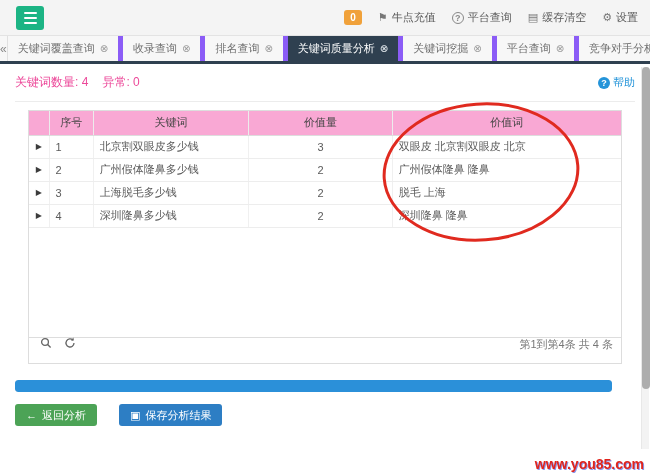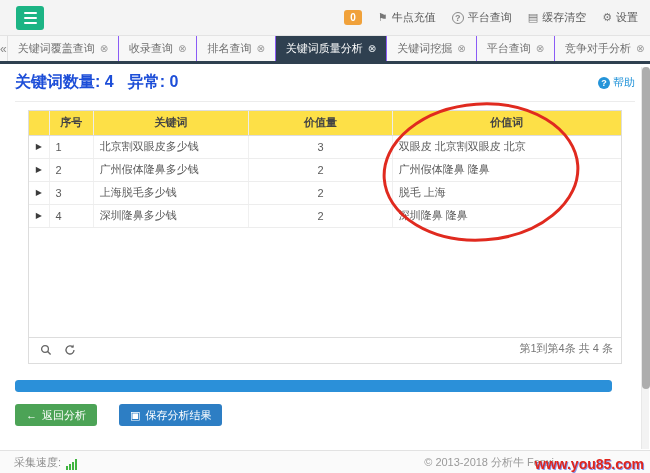--- a/index.html
+++ b/index.html
@@ -39,61 +39,61 @@
     height:28px; background:#f7f7f7; display:flex; align-items:stretch;
     border-bottom:3px solid var(--active-tab); font-size:11px; color:#6f6f6f;
   }
   .tab-scroll {
     width:20px; display:flex; align-items:center; justify-content:center;
     color:#888; border-right:1px solid #e0e0e0; cursor:pointer; font-size:12px;
   }
   .tabs { display:flex; }
   .tab {
     display:flex; align-items:center; gap:5px; padding:0 10px;
-    border-right:1px solid #8b5cf6; cursor:pointer; white-space:nowrap;
+    border-right:5px solid #8b5cf6; cursor:pointer; white-space:nowrap;
   }
   .tab .tab-close { font-size:10px; color:#9a9a9a; }
   .tab.active { background:var(--active-tab); color:#fff; }
   .tab.active .tab-close { color:#e8eef2; }
   .tab-spacer { flex:1; }
 
   
   main { padding:0 15px; }
   .summary-row {
     height:38px; display:flex; align-items:center; border-bottom:1px solid #ececec;
   }
-  .summary-row .stat { font-weight:bold; color:#1d4ed8; margin-right:14px; font-size:16px; }
+  .summary-row .stat { font-weight:normal; color:#ec4899; margin-right:14px; font-size:12px; }
   .help-link { margin-left:auto; display:flex; align-items:center; gap:3px;
     color:var(--link); font-size:11px; cursor:pointer; text-decoration:none; }
   .qmark {
     width:12px; height:12px; border-radius:50%; background:var(--link); color:#fff;
     font-size:9px; font-weight:bold; display:inline-flex; align-items:center; justify-content:center;
   }
 
   
   .datagrid { margin:8px 13px 0 13px; border:1px solid #ddd; height:254px;
     display:flex; flex-direction:column; background:#fff; }
   table { border-collapse:collapse; table-layout:fixed; width:100%; font-size:11px; }
   col.c-exp { width:20px; } col.c-idx { width:44px; } col.c-kw { width:155px; }
   col.c-cnt { width:143px; } col.c-words { width:228px; }
   thead th {
-    height:24px; background:#fde047; border-bottom:1px solid #ddd; border-right:1px solid #ececec;
-    font-weight:bold; color:#444; text-align:center;
+    height:24px; background:#f9a8d4; border-bottom:1px solid #ddd; border-right:1px solid #ececec;
+    font-weight:normal; color:#444; text-align:center;
   }
   thead th:last-child, tbody td:last-child { border-right:none; }
   tbody td {
     height:23px; border-bottom:1px solid #ededed; border-right:1px solid #f0f0f0;
     color:#5a5a5a; padding:0 6px; overflow:hidden; white-space:nowrap;
   }
   td.exp { text-align:center; color:#3c3c3c; font-size:8px; padding:0; cursor:pointer; }
   td.cnt { text-align:center; }
   .grid-empty { flex:1; }
   .grid-footer {
-    height:26px; border-top:1px solid #ddd; display:flex; align-items:flex-start;
-    padding:3px 8px; font-size:11px; color:#777; background:#fff;
+    height:26px; border-top:1px solid #ddd; display:flex; align-items:flex-end;
+    padding:11px 8px; font-size:11px; color:#777; background:#fff;
   }
   .gf-btn { width:18px; height:18px; display:flex; align-items:center; justify-content:center;
     cursor:pointer; color:#666; margin-right:6px; }
   .gf-right { margin-left:auto; }
 
   
   .progress-wrap { margin:16px 0 0 0; height:12px; border-radius:3px; background:#e8e8e8;
     overflow:hidden; width:597px; }
   .progress-bar { height:100%; background:var(--progress); border-radius:3px; }
   .progress-text { text-align:center; margin-top:9px; font-size:11px; color:#6b6b6b; width:597px; }
@@ -297,32 +297,20 @@
         <span>←</span>
         <span>返回分析</span>
       </button>
       <button class="btn btn-save">
         <span class="save-ico">▣</span>
         <span>保存分析结果</span>
       </button>
     </div>
   </main>
 
-  <footer class="statusbar">
-    <span class="speed">
-      <span>采集速度:</span>
-      <span class="bars">
-          <i></i>
-          <i></i>
-          <i></i>
-          <i></i>
-        </span>
-    </span>
-    <span class="copyright">© 2013-2018 分析牛 Fenxi</span>
-  </footer>
 
   <div class="watermark">
     <div class="wm2">www.you85.com</div>
   </div>
 
   <svg class="annotation" viewBox="0 0 650 473">
     <ellipse cx="481" cy="172" rx="97" ry="68" transform="rotate(-4 481 172)" fill="none" style="stroke:var(--annotation)" stroke-width="3" stroke-linecap="round"></ellipse>
   </svg>
 
   <div class="scrollbar">

